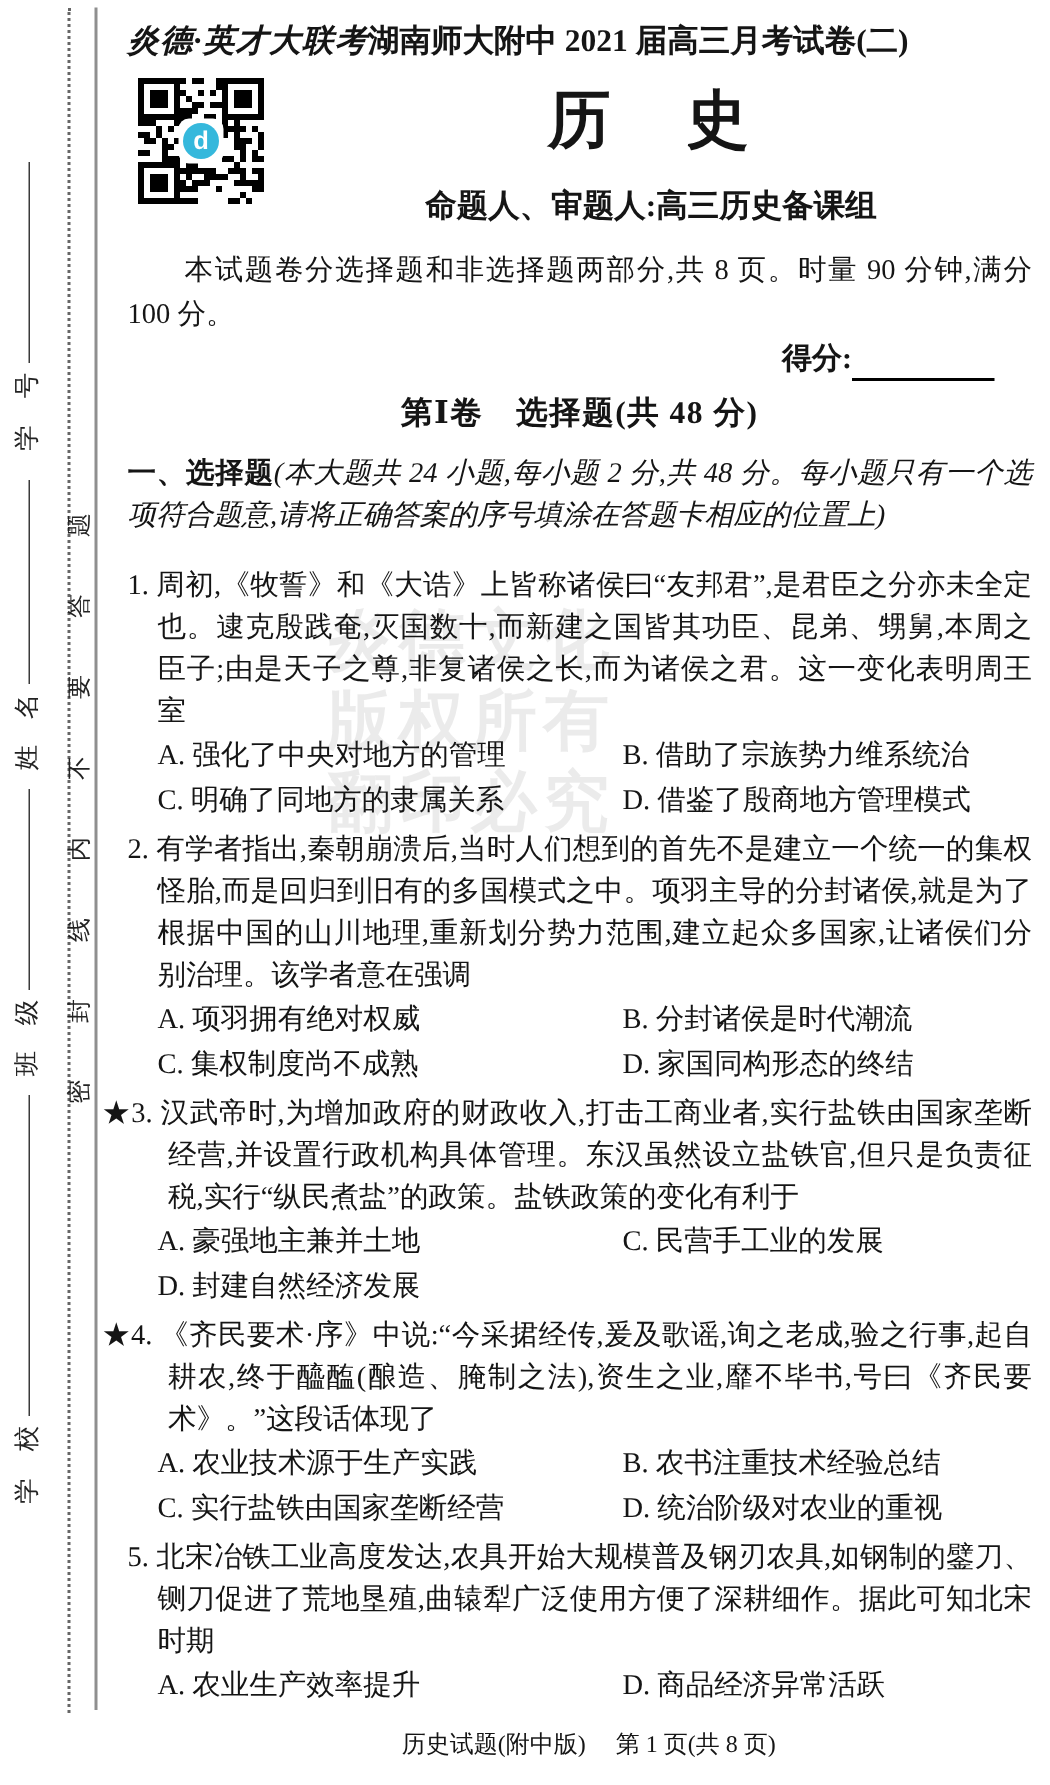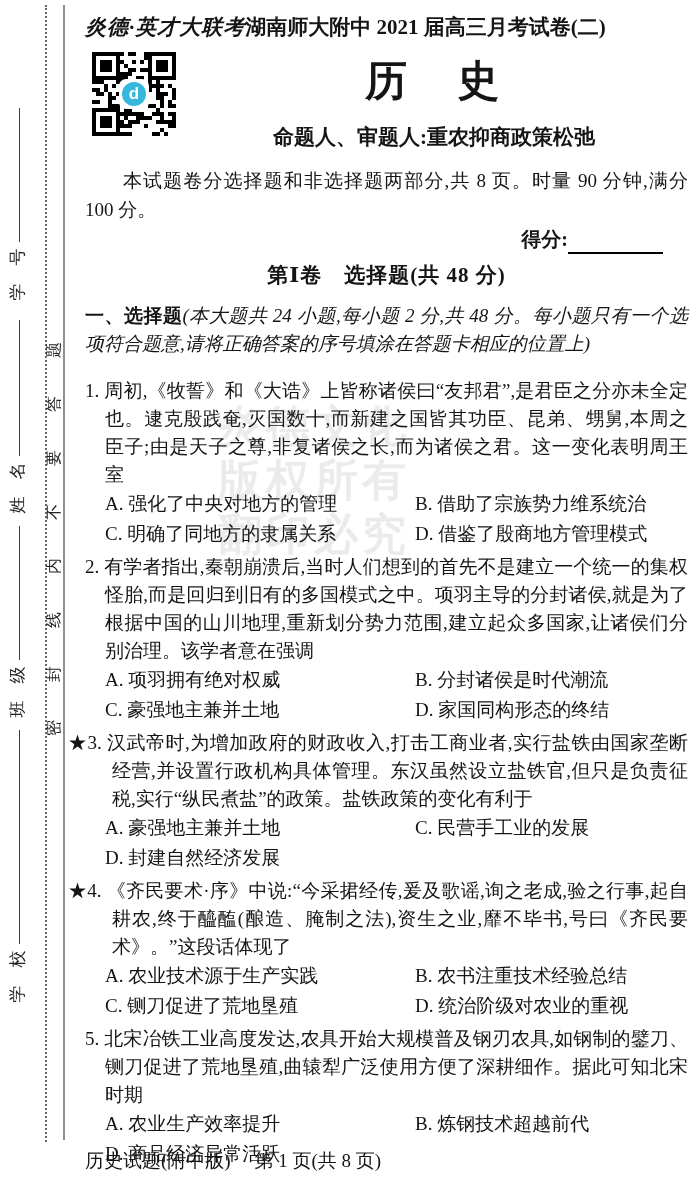--- a/index.html
+++ b/index.html
@@ -43,21 +43,21 @@
   .score-blank{display:inline-block;width:95px;border-bottom:2px solid #000;height:22px;vertical-align:bottom;}
   .section-title{margin-top:6px;text-align:center;font-size:21px;line-height:30px;font-weight:bold;letter-spacing:1px;}
   .part-heading{margin-top:12px;font-size:19px;line-height:28px;text-align:justify;}
   .part-heading .lead{font-weight:bold;}
   .kai{font-style:italic;}
   .question{margin-top:4px;font-size:19px;}
   .q-stem{margin:0;line-height:28px;text-align:justify;padding-left:20px;text-indent:-20px;}
   .question.starred .q-stem{padding-left:27px;text-indent:-44px;}
   .options{display:grid;grid-template-columns:310px 1fr;padding-left:20px;}
   .opt{line-height:30px;}
-  .footer{position:absolute;left:85px;right:0;bottom:16px;text-align:left;font-size:19px;z-index:1;}
+  .footer{position:absolute;left:85px;right:0;bottom:16px;text-align:center;font-size:16px;z-index:1;}
 </style>
 </head>
 <body>
 
 <div class="watermark">
   <div>炎德文化</div>
   <div>版权所有</div>
   <div>翻印必究</div>
 </div>
 
@@ -233,21 +233,21 @@
         <i style="left:64px;top:80px"></i>
         <i style="left:72px;top:80px"></i>
       </div>
     <div class="qr-logo">
       <div class="qr-dot" style="background: rgb(53, 184, 220);">d</div>
     </div>
   </div>
 
   <div class="title-row">历　史</div>
 
-  <div class="setters">命题人、审题人:重农抑商政策松弛</div>
+  <div class="setters">命题人、审题人:高三历史备课组</div>
 
   <p class="intro">本试题卷分选择题和非选择题两部分,共 8 页。时量 90 分钟,满分 100 分。</p>
 
   <div class="score-row">
     <span>得分:</span><span class="score-blank"></span>
   </div>
 
   <div class="section-title">第Ⅰ卷　选择题(共 48 分)</div>
 
   <p class="part-heading">
@@ -262,48 +262,47 @@
       <span class="opt">C. 明确了同地方的隶属关系</span>
       <span class="opt">D. 借鉴了殷商地方管理模式</span>
     </div>
   </div>
 
   <div class="question">
     <p class="q-stem"><span>2.</span> <span>有学者指出,秦朝崩溃后,当时人们想到的首先不是建立一个统一的集权怪胎,而是回归到旧有的多国模式之中。项羽主导的分封诸侯,就是为了根据中国的山川地理,重新划分势力范围,建立起众多国家,让诸侯们分别治理。该学者意在强调</span></p>
     <div class="options">
       <span class="opt">A. 项羽拥有绝对权威</span>
       <span class="opt">B. 分封诸侯是时代潮流</span>
-      <span class="opt">C. 豪强地主兼并土地</span>
+      <span class="opt">C. 集权制度尚不成熟</span>
       <span class="opt">D. 家国同构形态的终结</span>
     </div>
   </div>
 
   <div class="question starred">
     <p class="q-stem"><span>★3.</span> <span>汉武帝时,为增加政府的财政收入,打击工商业者,实行盐铁由国家垄断经营,并设置行政机构具体管理。东汉虽然设立盐铁官,但只是负责征税,实行“纵民煮盐”的政策。盐铁政策的变化有利于</span></p>
     <div class="options">
       <span class="opt">A. 豪强地主兼并土地</span>
       <span class="opt">C. 民营手工业的发展</span>
       <span class="opt">D. 封建自然经济发展</span>
     </div>
   </div>
 
   <div class="question starred">
     <p class="q-stem"><span>★4.</span> <span>《齐民要术·序》中说:“今采捃经传,爰及歌谣,询之老成,验之行事,起自耕农,终于醯醢(酿造、腌制之法),资生之业,靡不毕书,号曰《齐民要术》。”这段话体现了</span></p>
     <div class="options">
       <span class="opt">A. 农业技术源于生产实践</span>
       <span class="opt">B. 农书注重技术经验总结</span>
-      <span class="opt">C. 铡刀促进了荒地垦殖</span>
+      <span class="opt">C. 实行盐铁由国家垄断经营</span>
       <span class="opt">D. 统治阶级对农业的重视</span>
     </div>
   </div>
 
   <div class="question">
     <p class="q-stem"><span>5.</span> <span>北宋冶铁工业高度发达,农具开始大规模普及钢刃农具,如钢制的鐾刀、铡刀促进了荒地垦殖,曲辕犁广泛使用方便了深耕细作。据此可知北宋时期</span></p>
     <div class="options">
       <span class="opt">A. 农业生产效率提升</span>
-      <span class="opt">B. 炼钢技术超越前代</span>
       <span class="opt">D. 商品经济异常活跃</span>
     </div>
   </div>
 
 </div>
 
 <div class="footer">历史试题(附中版)　 第 1 页(共 8 页)</div>
 
 </body></html>

